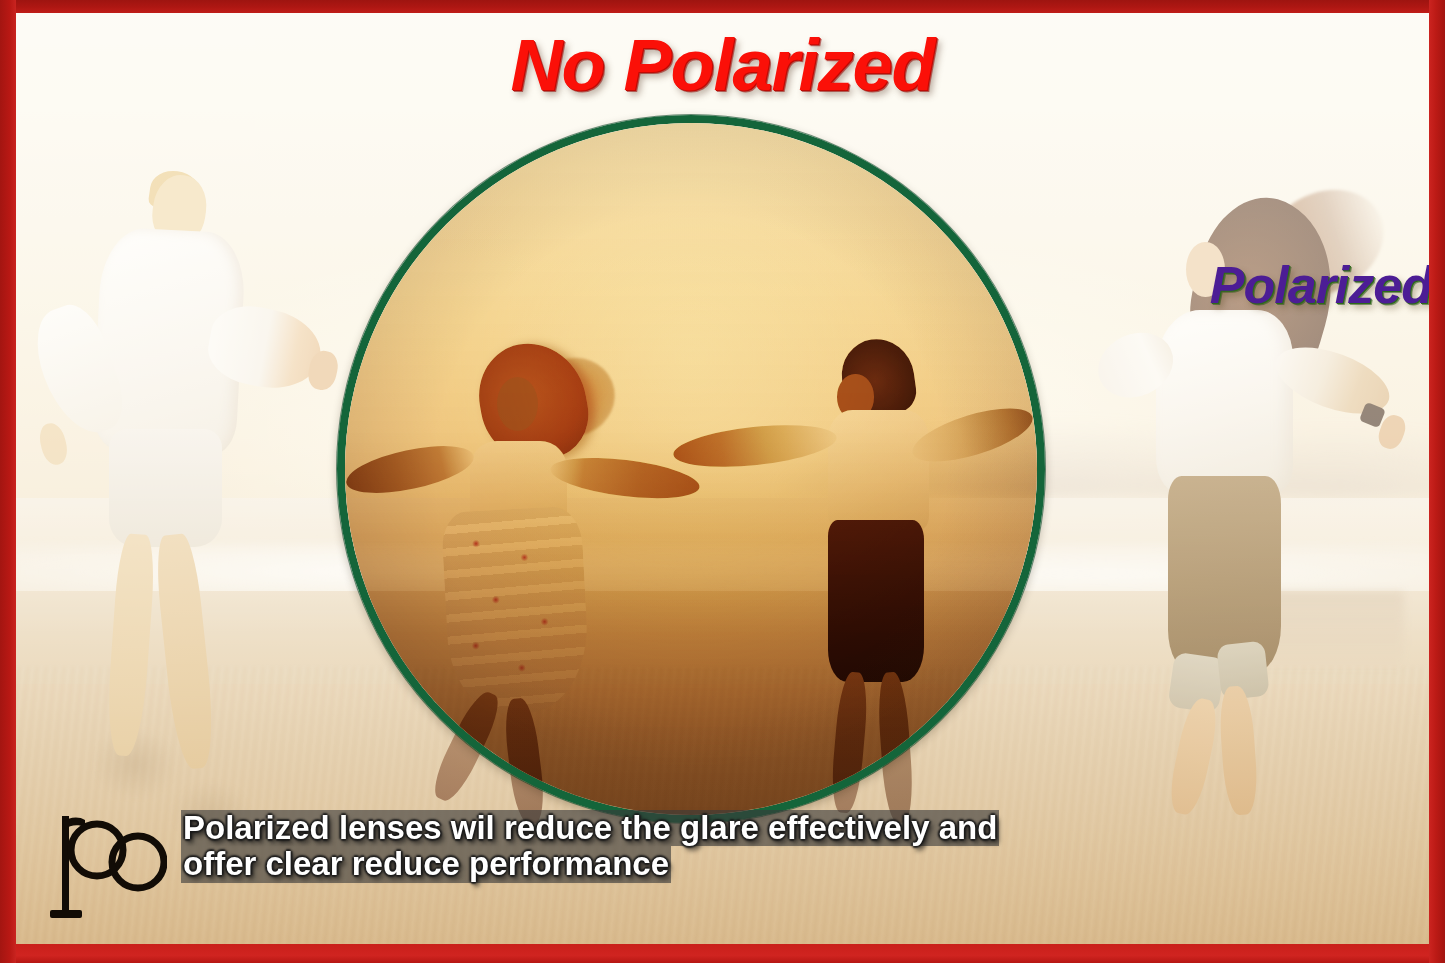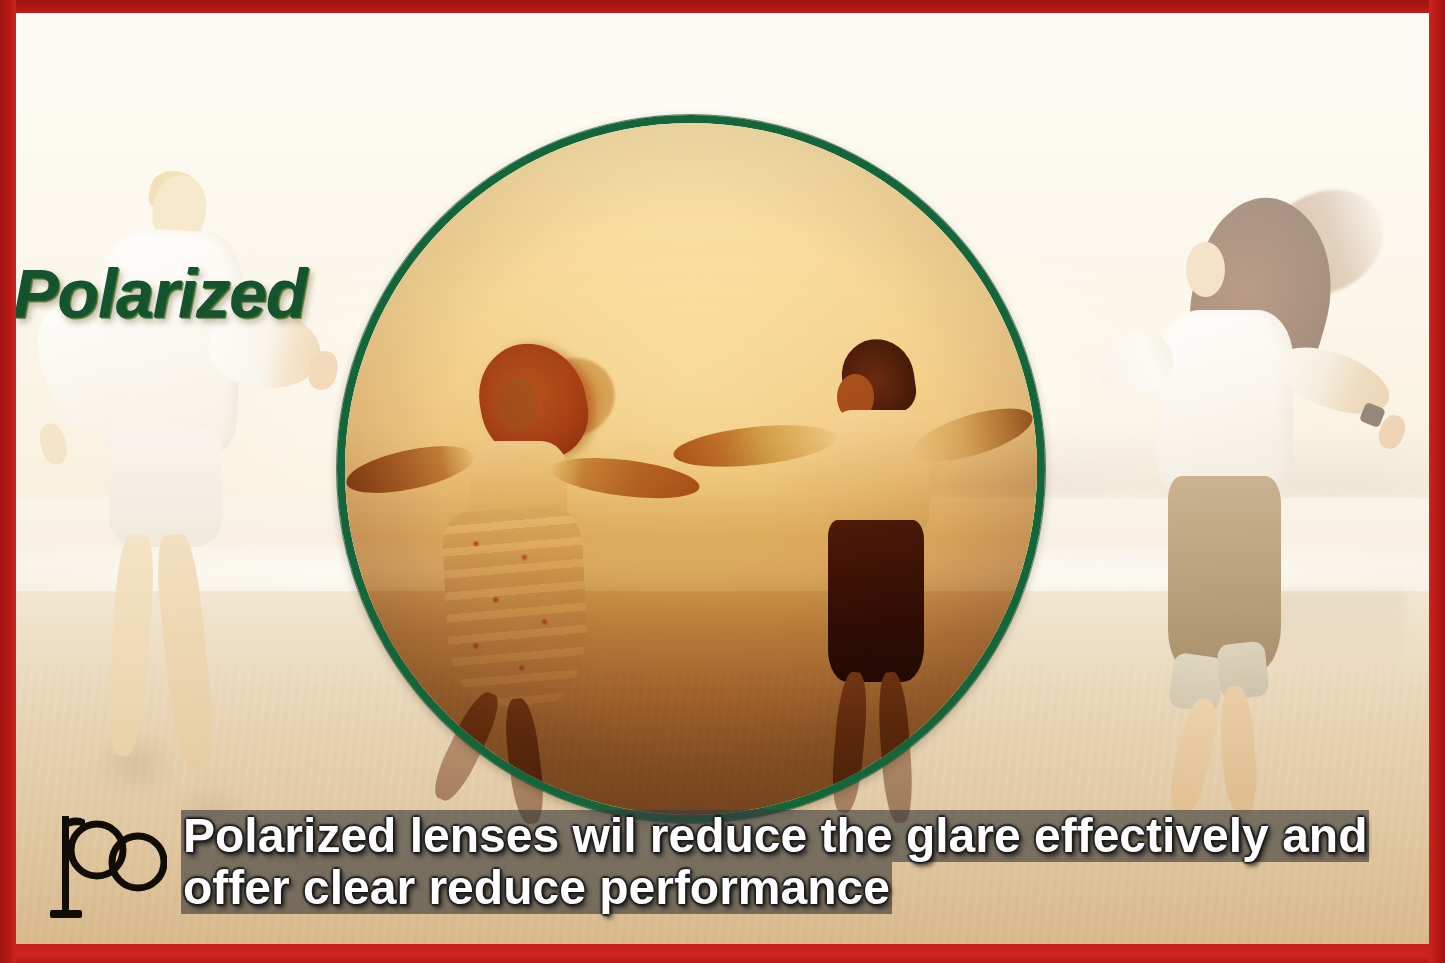--- a/index.html
+++ b/index.html
@@ -277,44 +277,44 @@
     letter-spacing:-1px;
     text-shadow:
       1px 1px 0 #c00a04,
       2px 2px 0 rgba(150,8,3,.55),
       4px 5px 7px rgba(90,60,40,.42);
     z-index:30;
     white-space:nowrap;
   }
   .polarized{
     position:absolute;left:0;right:0;top:247px;
-    text-align:left;
-    font-size:68px;line-height:1;
+    text-align:right;
+    font-size:52px;line-height:1;
     font-weight:bold;font-style:italic;
-    color:#14532d;
+    color:#4c1d95;
     letter-spacing:-1px;
     text-shadow:
       1px 1px 0 #2d6b18,
       2px 2px 0 rgba(30,80,14,.5),
       4px 5px 7px rgba(90,70,30,.4);
     z-index:30;
     white-space:nowrap;
   }
 
   
   .caption{
     position:absolute;left:36px;right:18px;bottom:22px;
     display:flex;align-items:flex-start;gap:14px;
     z-index:40;
   }
   .glasses-icon{flex:0 0 auto;width:118px;height:110px;margin-top:6px;}
   .caption-text{
     flex:1 1 auto;
     padding-top:2px;
-    font-size:48px;line-height:1.04;
+    font-size:33px;line-height:1.04;
     font-weight:bold;
     color:#ffffff;
     white-space:nowrap;
   }
   .caption-line{
     display:inline-block;
     background:rgba(58,58,58,.62);
     padding:1px 2px;
     text-shadow:
       -2px 0 2px rgba(25,25,25,.95),
@@ -439,20 +439,21 @@
             <div class="b-legR"></div>
           </div>
 
         </div>
       </div>
       <div class="lens-grade"></div>
       <div class="lens-boost"></div>
       <div class="lens-vig"></div>
     </div>
 
+    <div class="no-polarized">No Polarized</div>
 
     <div class="polarized">Polarized</div>
 
     <div class="caption">
       <div class="glasses-icon">
         <svg viewBox="0 0 118 110" width="118" height="110" aria-hidden="true">
 
           <rect x="13" y="2" width="7" height="98" fill="#120c06"></rect>
           <rect x="1" y="96" width="32" height="8" rx="2" fill="#120c06"></rect>
           <path d="M13 8 C 20 3, 30 2, 36 6 L 36 13 C 29 10, 21 11, 16 15 Z" fill="#120c06"></path>

